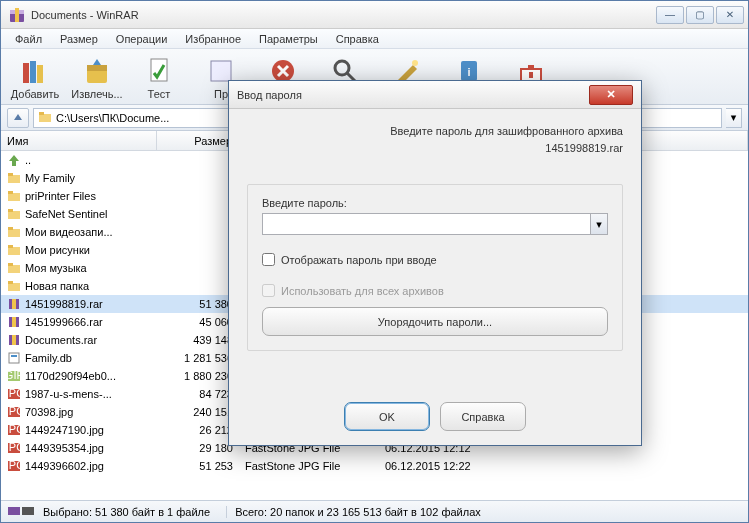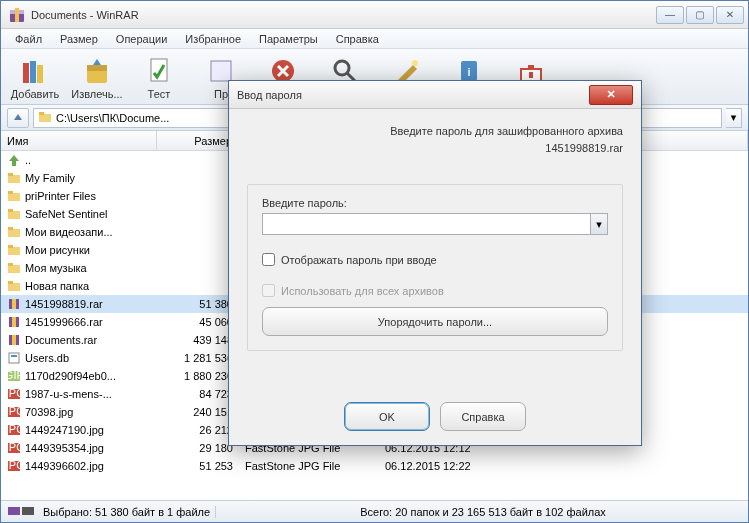--- a/index.html
+++ b/index.html
@@ -21,21 +21,21 @@
 .pathbox{flex:1;height:20px;border:1px solid #b6c3d4;background:#fff;padding:0 4px;display:flex;align-items:center;gap:4px}
 .pathdrop{width:16px;height:20px;border:1px solid #b6c3d4;border-left:none;background:linear-gradient(#fdfdfd,#e9eef5);display:flex;align-items:center;justify-content:center}
 .filehdr{height:20px;display:flex;background:linear-gradient(#fdfdfd,#eceff3);border-bottom:1px solid #d2d8e0}
 .hdrcell{border-right:1px solid #d2d8e0;padding:2px 6px;display:flex;align-items:center}
 .filelist{flex:1;overflow:auto;background:#fff;position:relative}
 .row{height:18px;display:flex;align-items:center}
 .row.sel{background:#cfe3f8}
 .cell{padding:0 6px;overflow:hidden;white-space:nowrap;text-overflow:ellipsis;display:flex;align-items:center;gap:4px}
 .fico{width:14px;height:14px;flex-shrink:0}
 .statusbar{height:22px;background:linear-gradient(#f6f8fb,#e6ecf3);border-top:1px solid #c4cedb;display:flex;align-items:center;padding:0 6px;gap:8px}
-.statusbar .seg{border-right:1px solid #c6cfdb;padding-right:5px}
+.statusbar .seg{border-right:1px solid #c6cfdb;padding-right:16px}
 
 .overlay{position:absolute;left:0;top:0;width:100%;height:100%;pointer-events:none}
 .dialog{position:absolute;left:228px;top:80px;width:414px;height:366px;border:1px solid #4a6a90;background:#f0f0f0;box-shadow:0 6px 24px rgba(0,0,0,.35);display:flex;flex-direction:column;pointer-events:auto}
 .dlgtitle{height:28px;background:linear-gradient(#fcfcfc,#e6e6e6);display:flex;align-items:center;padding:0 8px;border-bottom:1px solid #c7c7c7}
 .dlgtitle .t{flex:1;color:#333}
 .dlgclose{width:44px;height:20px;background:linear-gradient(#e48a7e,#c73a2a);border:1px solid #9c2a1e;border-radius:2px;display:flex;align-items:center;justify-content:center;color:#fff;font-weight:bold}
 .dlgbody{flex:1;padding:14px 18px;display:flex;flex-direction:column;gap:8px}
 .msg{text-align:right;color:#333;line-height:1.5;margin-bottom:20px}
 .group{border:1px solid #d6d6d6;border-radius:2px;padding:12px 14px 14px;background:#f0f0f0}
 .lbl{color:#333;margin-bottom:4px}
@@ -317,21 +317,21 @@
         <div class="cell" style="width:82px;justify-content:flex-end">439 148</div>
         <div class="cell" style="width:140px"></div>
         <div class="cell" style="flex:1"></div>
       </div>
       <div class="row">
         <div class="cell" style="width:156px">
           <span class="fico"><svg width="14" height="14">
               <rect x="2" y="2" width="10" height="10" fill="#fff" stroke="#888"></rect>
               <rect x="4" y="4" width="6" height="2" fill="#4d8fc9"></rect>
             </svg></span>
-          <span>Users.db</span>
+          <span>Family.db</span>
         </div>
         <div class="cell" style="width:82px;justify-content:flex-end">1 281 536</div>
         <div class="cell" style="width:140px"></div>
         <div class="cell" style="flex:1"></div>
       </div>
       <div class="row">
         <div class="cell" style="width:156px">
           <span class="fico"><svg width="14" height="14">
               <rect x="1" y="2" width="12" height="10" fill="#a3c96f"></rect>
               <text x="7" y="10" text-anchor="middle" fill="#fff" font-size="6">GIF</text>
@@ -403,21 +403,21 @@
         <div class="cell" style="flex:1">06.12.2015 12:22</div>
       </div>
     </div>
 
   <div class="statusbar">
     <span><svg width="28" height="14">
           <rect x="1" y="3" width="12" height="8" fill="#7a4fa0"></rect>
           <rect x="15" y="3" width="12" height="8" fill="#555"></rect>
         </svg></span>
     <span class="seg">Выбрано: 51 380 байт в 1 файле</span>
-    <span style="flex:1;text-align:center">Всего: 20 папок и 23 165 513 байт в 102 файлах</span>
+    <span style="flex:1;">Всего: 20 папок и 23 165 513 байт в 102 файлах</span>
   </div>
 </div>
 
 <div class="overlay">
   <div class="dialog">
     <div class="dlgtitle">
       <span class="t">Ввод пароля</span>
       <div class="dlgclose">✕</div>
     </div>
     <div class="dlgbody">

